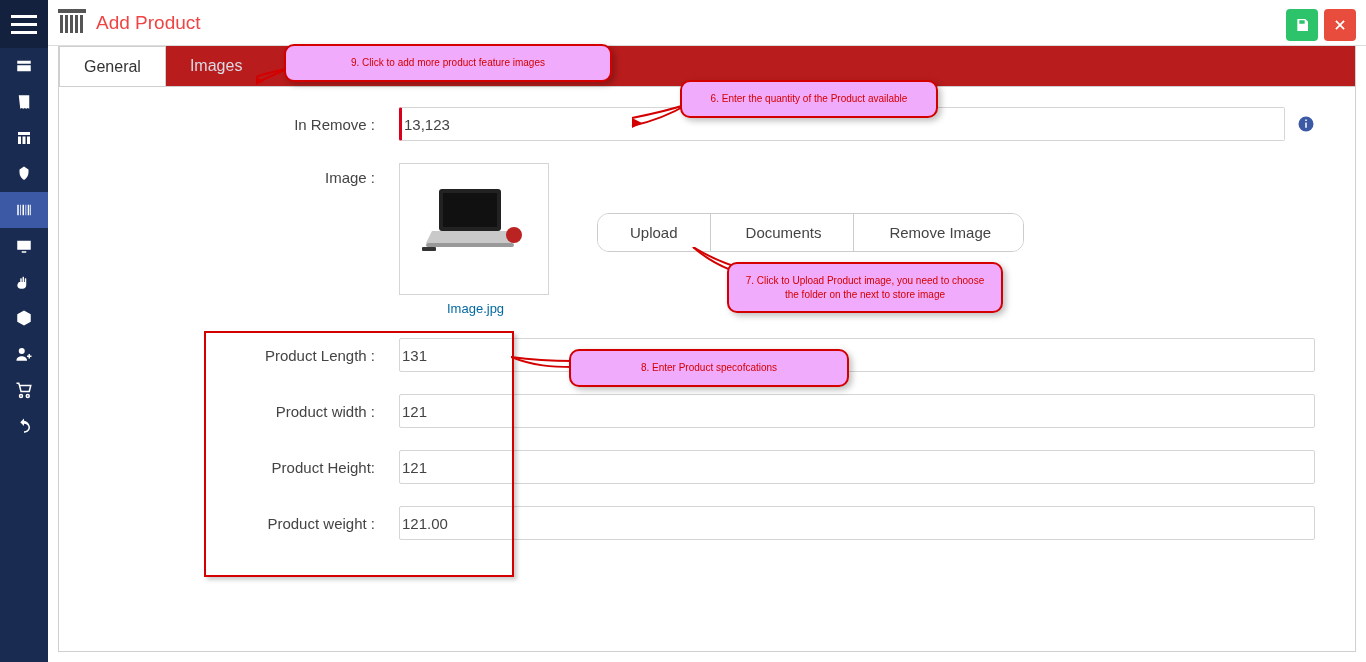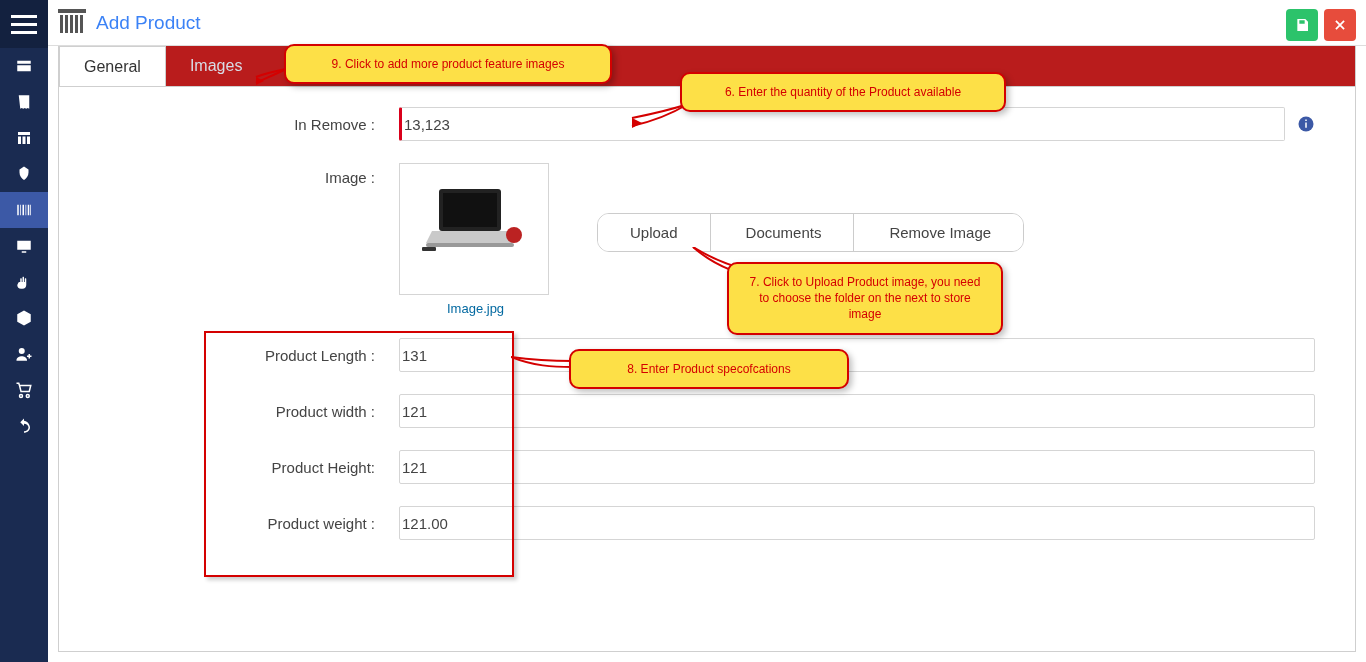--- a/index.html
+++ b/index.html
@@ -49,21 +49,21 @@
   .main { flex: 1; display: flex; flex-direction: column; min-width: 0; }
   .titlebar {
     height: 46px;
     display: flex;
     align-items: center;
     padding: 0 10px;
     border-bottom: 1px solid #ddd;
     position: relative;
   }
   .titlebar .title-icon { margin-right: 10px; }
-  .titlebar .title-text { font-size: 19px; color: #3b82f6; }
+  .titlebar .title-text { font-size: 19px; color: #ef4444; }
   .title-actions { position: absolute; right: 10px; top: 9px; display: flex; gap: 6px; }
   .btn-sq {
     width: 32px; height: 32px; border: none; border-radius: 4px; cursor: pointer;
     display: flex; align-items: center; justify-content: center; color: #fff; font-weight: bold; font-size: 18px;
   }
   .btn-save { background: #2cc36b; }
   .btn-close { background: #e74c3c; }
   .tabs-wrap { padding: 0 10px; }
   .tabs {
     display: flex;
@@ -163,23 +163,23 @@
     color: #444;
     cursor: pointer;
   }
   .btn-group button + button { border-left: 1px solid #ccc; padding-left: 35px; }
 
   
   .callout {
     position: absolute;
     border: 2px solid #d40000;
     border-radius: 10px;
-    background: #fde047;
+    background: #f0abfc;
     padding: 10px 16px;
-    font-size: 12px;
+    font-size: 10px;
     color: #d40000;
     box-shadow: 3px 3px 6px rgba(0,0,0,0.25);
     text-align: center;
     line-height: 1.35;
     z-index: 10;
   }
   .callout-tail {
     position: absolute;
     z-index: 9;
   }
@@ -395,18 +395,18 @@
     </svg>
     <div class="callout" style="left:284px; top:44px; width:328px;">
       <span>9. Click to add more product feature images</span>
     </div>
 
     <svg class="callout-tail" style="position:absolute; left:630px; top:102px;" width="60" height="30">
       <path d="M58 2 C 38 14, 20 20, 2 24" fill="none" stroke="#d40000" stroke-width="2"></path>
       <path d="M58 2 C 40 8, 22 12, 2 16" fill="none" stroke="#d40000" stroke-width="2"></path>
       <path d="M2 16 L2 26 L12 21 z" fill="#d40000"></path>
     </svg>
-    <div class="callout" style="left:680px; top:72px; width:326px;">
+    <div class="callout" style="left:680px; top:80px; width:258px;">
       <span>6.  Enter the quantity of the Product available</span>
     </div>
 
   </div>
 </div>
 
 </body></html>

